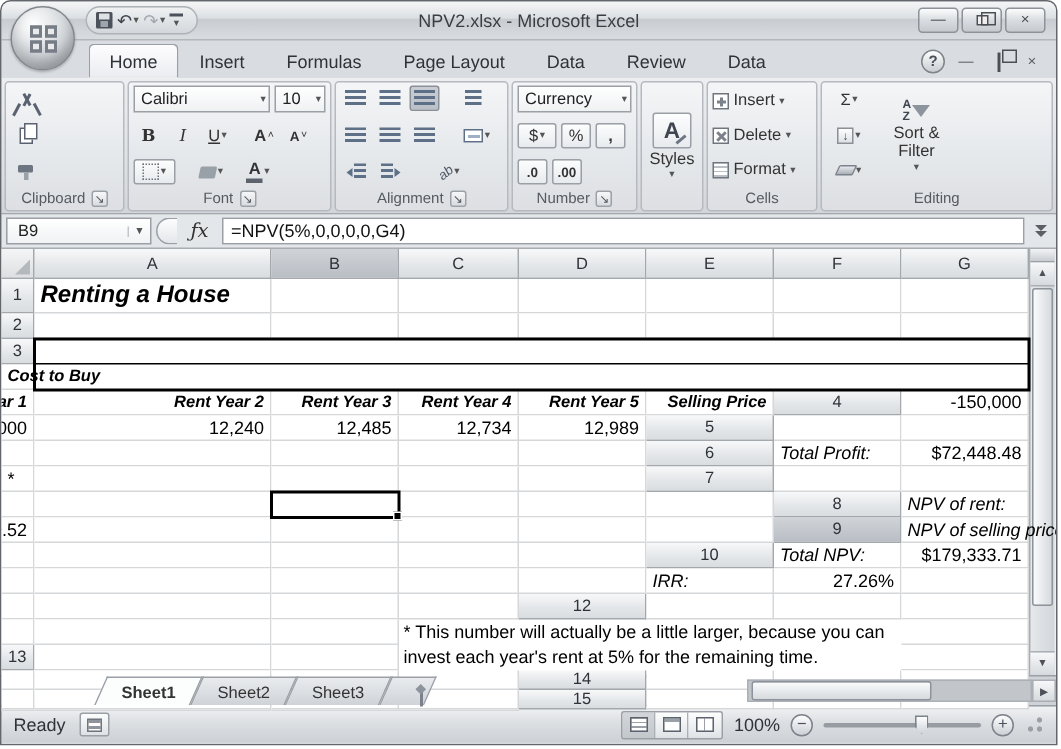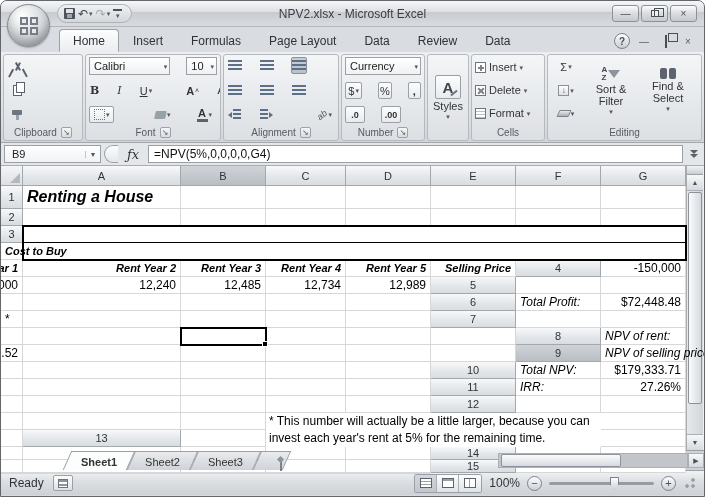--- a/index.html
+++ b/index.html
@@ -56,21 +56,21 @@
   .launcher { width:11px; height:11px; border:1px solid #9da2a8; border-radius:2px; font-size:8px;
               line-height:9px; text-align:center; color:#565b61; background:linear-gradient(#f6f7f8,#d9dce0); }
   .rbtn { border:1px solid transparent; border-radius:2px; display:flex; align-items:center;
           justify-content:center; gap:1px; font-size:11px; color:#333; cursor:default; }
   .rbtn.framed { border-color:#9aa0a6; background:linear-gradient(#fcfdfd,#e8ebee); }
   .rbtn.pressed { border-color:#8a9096; background:linear-gradient(#c9ced4,#bac0c7); }
   .rsel { border:1px solid #9aa0a6; background:linear-gradient(#ffffff,#eff1f3); height:18px;
           display:flex; align-items:center; font-size:11px; color:#222; padding:0 2px 0 4px; }
   .rsel .dd { margin-left:auto; padding-left:4px; }
   .col { display:flex; flex-direction:column; justify-content:space-between; }
-  .rowline { display:flex; gap:16px; align-items:center; }
+  .rowline { display:flex; gap:3px; align-items:center; }
 
   
   .paste-btn { width:38px; display:flex; flex-direction:column; align-items:center; justify-content:center;
                font-size:11px; color:#333; border:1px solid transparent; border-radius:2px; gap:1px; }
   .clip-ic { width:17px; height:21px; background:#8d949d; border:1px solid #5c636c; border-radius:2px; position:relative; }
   .clip-ic::before { content:""; position:absolute; top:-3px; left:4px; width:7px; height:4px;
                      background:#b0b6bc; border:1px solid #5c636c; }
   .clip-ic::after { content:""; position:absolute; left:3px; top:4px; width:9px; height:13px;
                     background:#fff; border:1px solid #7b828b; }
   .cut-ic, .copy-ic, .fmt-ic { display:inline-block; }
@@ -505,25 +505,20 @@
         </div>
         <div class="bigbtn">
           <span style="display:flex;align-items:center;gap:1px;">
               <span class="azsort">A
 Z</span>
               <span class="funnel"></span>
             </span>
           <span class="twoline" style="width:44px;">Sort &amp; Filter</span>
           <span class="dd">▾</span>
         </div>
-        <div class="bigbtn">
-          <span class="binoc"></span>
-          <span class="twoline" style="width:44px;">Find &amp; Select</span>
-          <span class="dd">▾</span>
-        </div>
       </div>
       <div class="glabel">
           <span>Editing</span>
         </div>
     </div>
   </div>
 
   <div class="fbar">
     <div class="namebox">
       <span>B9</span>
@@ -621,21 +616,20 @@
         <div class="cell"></div>
         <div class="cell"></div>
         <div class="rowhdr">10</div>
         <div class="cell lbl">Total NPV:</div>
         <div class="cell num">$179,333.71</div>
         <div class="cell"></div>
         <div class="cell"></div>
         <div class="cell"></div>
         <div class="cell"></div>
         <div class="cell"></div>
-        <div class="rowhdr">11</div>
         <div class="cell lbl">IRR:</div>
         <div class="cell num">27.26%</div>
         <div class="cell"></div>
         <div class="cell"></div>
         <div class="cell"></div>
         <div class="cell"></div>
         <div class="cell"></div>
         <div class="rowhdr">12</div>
         <div class="cell"></div>
         <div class="cell"></div>

